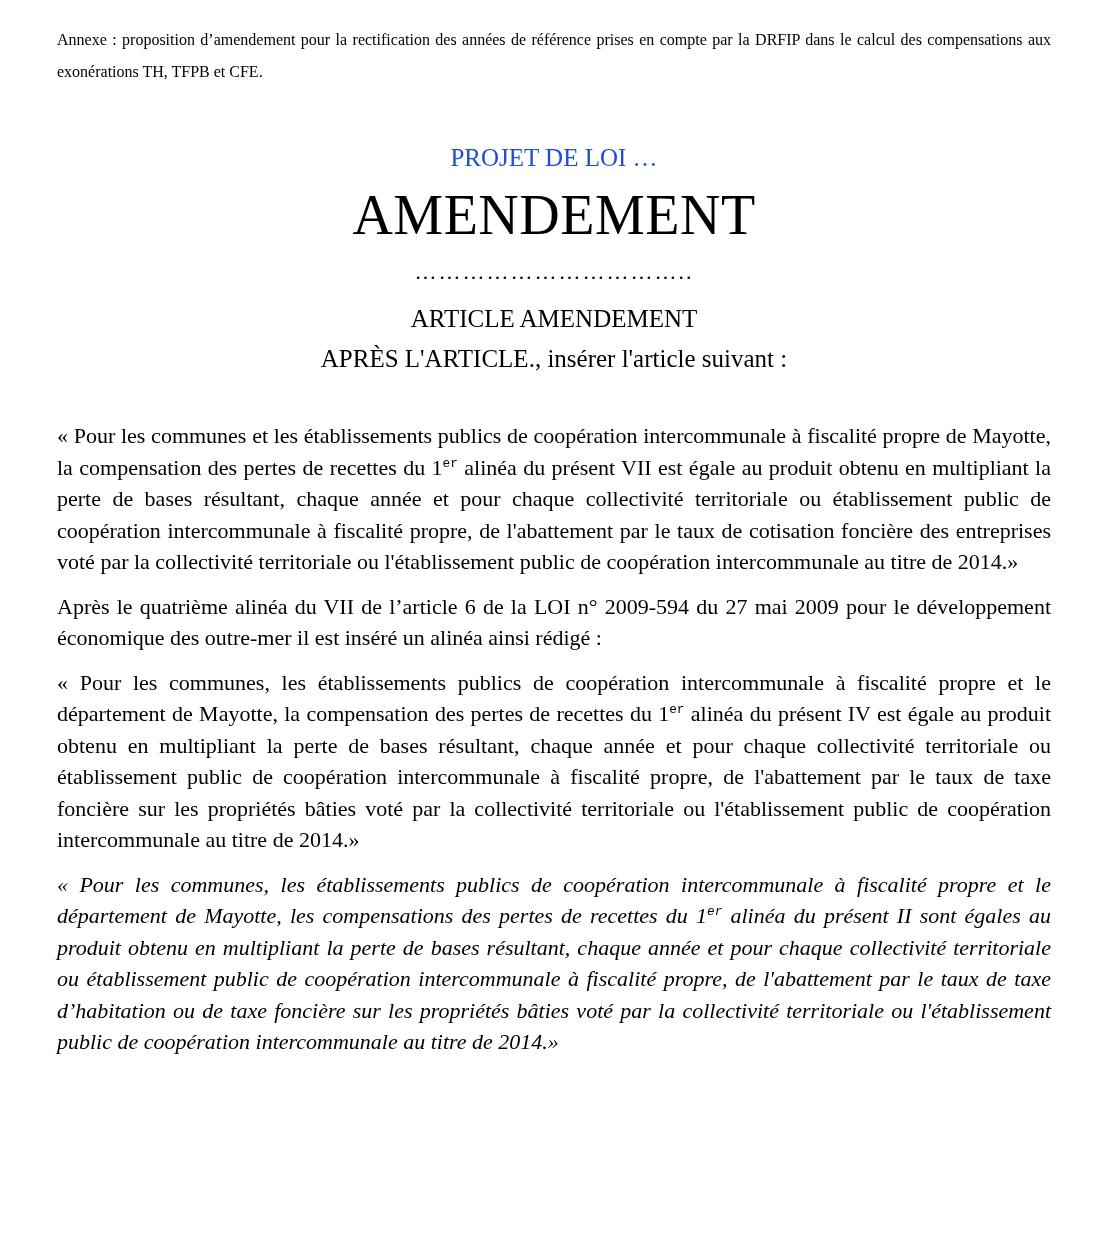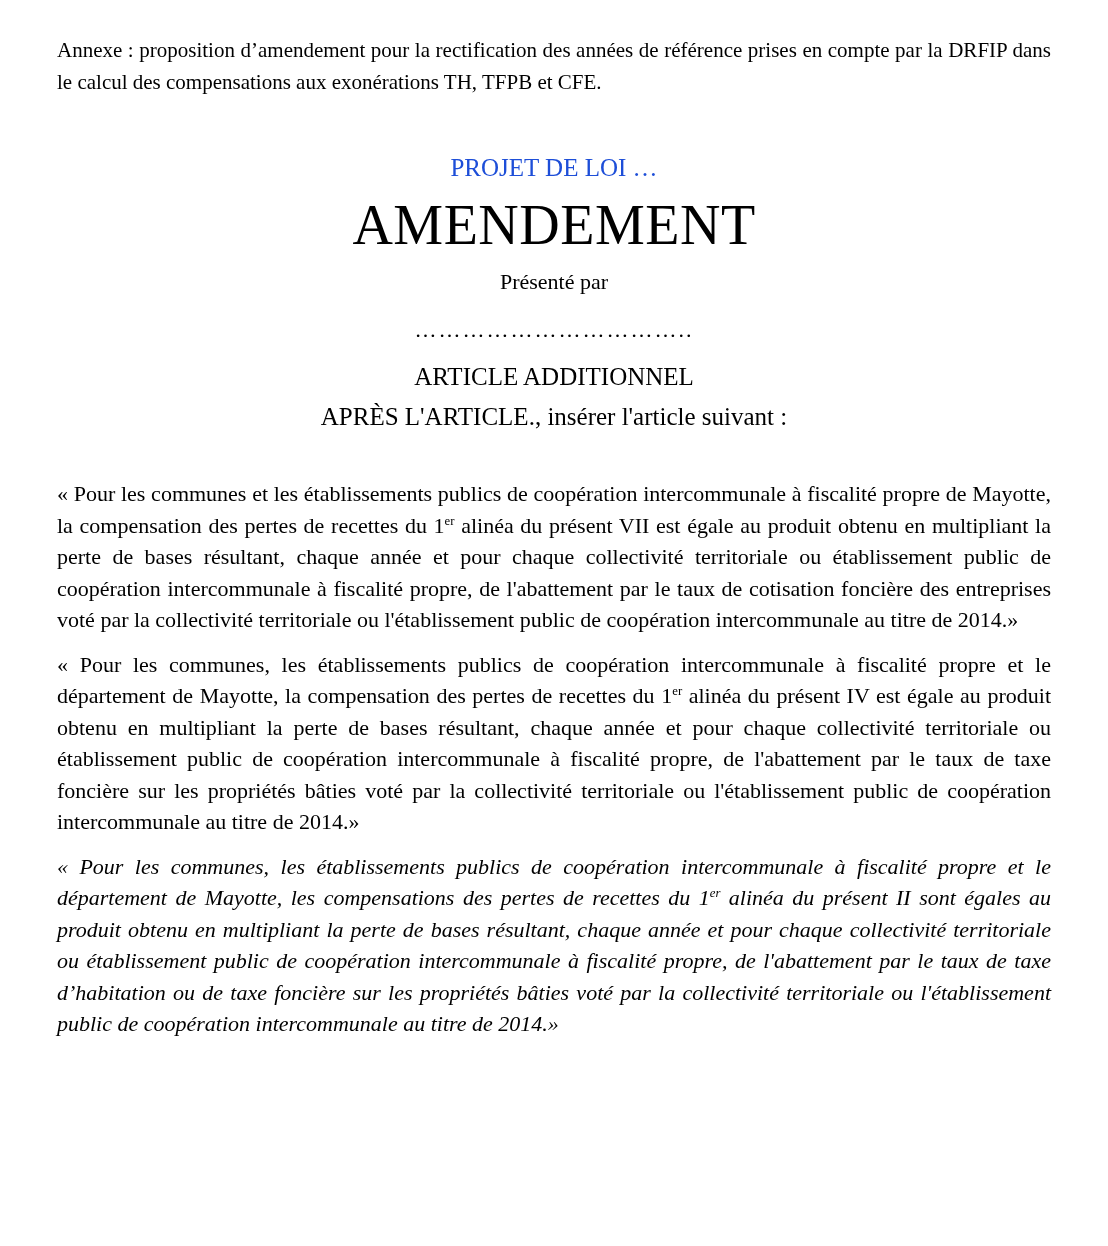--- a/index.html
+++ b/index.html
@@ -14,24 +14,24 @@
     color: #000000;
   }
   .page {
     box-sizing: border-box;
     width: 1108px;
     min-height: 1246px;
     background: #ffffff;
     padding: 24px 57px 30px 57px;
   }
   .annexe {
-    font-size: 21px;
+    font-size: 16px;
     line-height: 32px;
     text-align: justify;
-    margin: 10px 0 56px 0;
+    margin: 0 0 56px 0;
     font-family: Liberation Serif, serif;
   }
   .center {
     text-align: center;
   }
   .projet-loi {
     font-size: 25px;
     line-height: 28px;
     margin: 0 0 18px 0;
   }
@@ -71,43 +71,44 @@
   .body-par.italic {
     font-style: italic;
   }
   .body-par:last-child {
     margin-bottom: 0;
   }
   sup {
     font-size: 0.58em;
     line-height: 0;
     vertical-align: super;
+    font-family: Liberation Mono, monospace;
   }
 </style>
 </head>
 <body>
 
 <div class="page">
 
   <p class="annexe">Annexe : proposition d’amendement pour la rectification des années de référence prises en compte par la DRFIP dans le calcul des compensations aux exonérations TH, TFPB et CFE.</p>
 
   <p class="center projet-loi" id="projet-loi" style="color: #1d4ed8;">PROJET DE LOI …</p>
 
   <h1 class="center doc-title">AMENDEMENT</h1>
 
-  <p class="center presente-par">Présenté par</p>
 
   <p class="center dots">……………………………..</p>
 
-  <p class="center subheading">ARTICLE ADDITIONNEL</p>
+  <p class="center subheading">ARTICLE AMENDEMENT</p>
 
   <p class="center subheading apres-article">APRÈS L'ARTICLE., insérer l'article suivant :</p>
 
 
   <p class="body-par"><span>« Pour les communes et les établissements publics de coopération intercommunale à fiscalité propre de Mayotte, la compensation des pertes de recettes du 1</span><sup>er</sup><span> alinéa du présent VII est égale au produit obtenu en multipliant la perte de bases résultant, chaque année et pour chaque collectivité territoriale ou établissement public de coopération intercommunale à fiscalité propre, de l'abattement par le taux de cotisation foncière des entreprises voté par la collectivité territoriale ou l'établissement public de coopération intercommunale au titre de 2014.»</span></p>
 
+  <p class="body-par">Après le quatrième alinéa du VII de l’article 6 de la LOI n° 2009-594 du 27 mai 2009 pour le développement économique des outre-mer il est inséré un alinéa ainsi rédigé :</p>
 
   <p class="body-par"><span>« Pour les communes, les établissements publics de coopération intercommunale à fiscalité propre et le département de Mayotte, la compensation des pertes de recettes du 1</span><sup>er</sup><span> alinéa du présent IV est égale au produit obtenu en multipliant la perte de bases résultant, chaque année et pour chaque collectivité territoriale ou établissement public de coopération intercommunale à fiscalité propre, de l'abattement par le taux de taxe foncière sur les propriétés bâties voté par la collectivité territoriale ou l'établissement public de coopération intercommunale au titre de 2014.»</span></p>
 
 
   <p class="body-par italic"><span>« Pour les communes, les établissements publics de coopération intercommunale à fiscalité propre et le département de Mayotte, les compensations des pertes de recettes du 1</span><sup>er</sup><span> alinéa du présent II sont égales au produit obtenu en multipliant la perte de bases résultant, chaque année et pour chaque collectivité territoriale ou établissement public de coopération intercommunale à fiscalité propre, de l'abattement par le taux de taxe d’habitation ou de taxe foncière sur les propriétés bâties voté par la collectivité territoriale ou l'établissement public de coopération intercommunale au titre de 2014.»</span></p>
 
 </div>
 
 </body></html>

